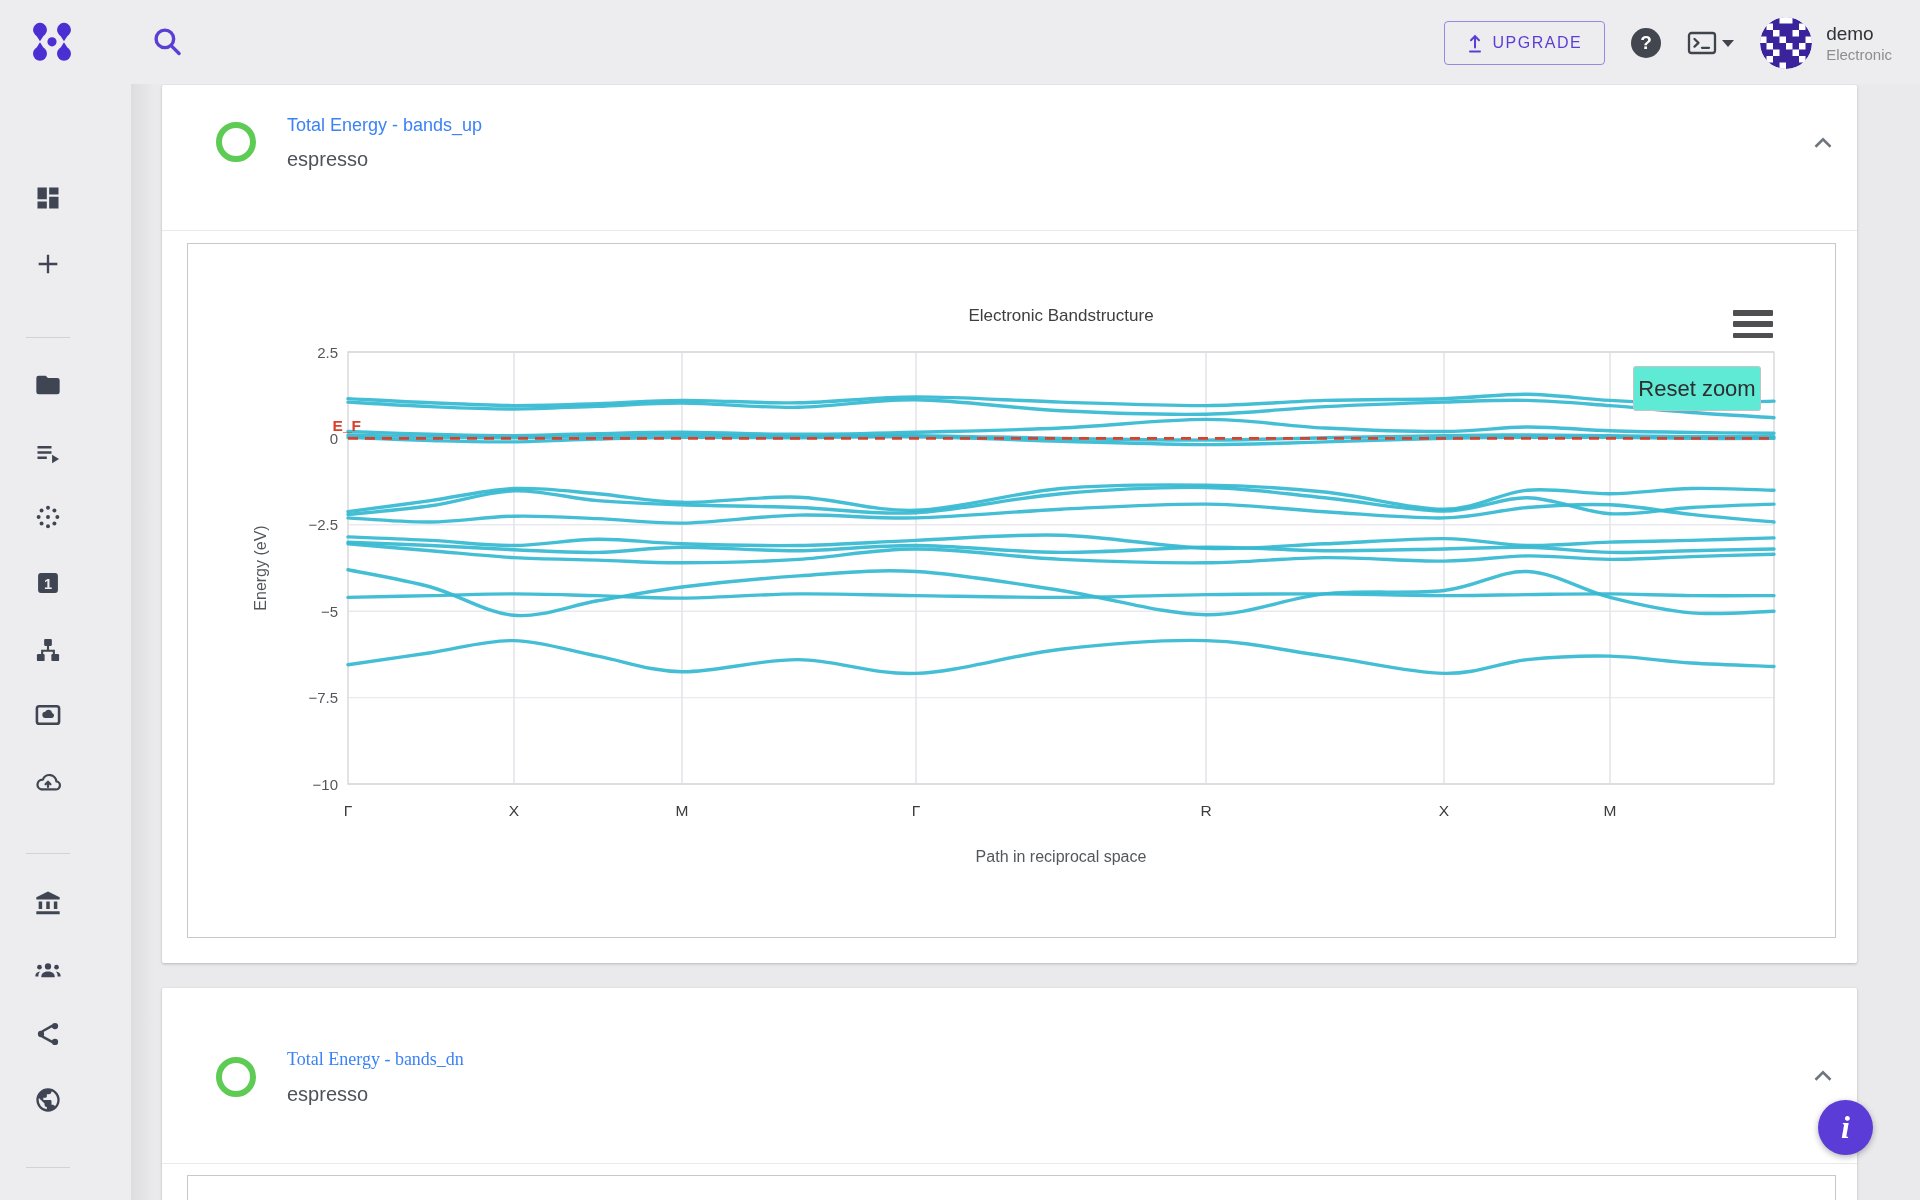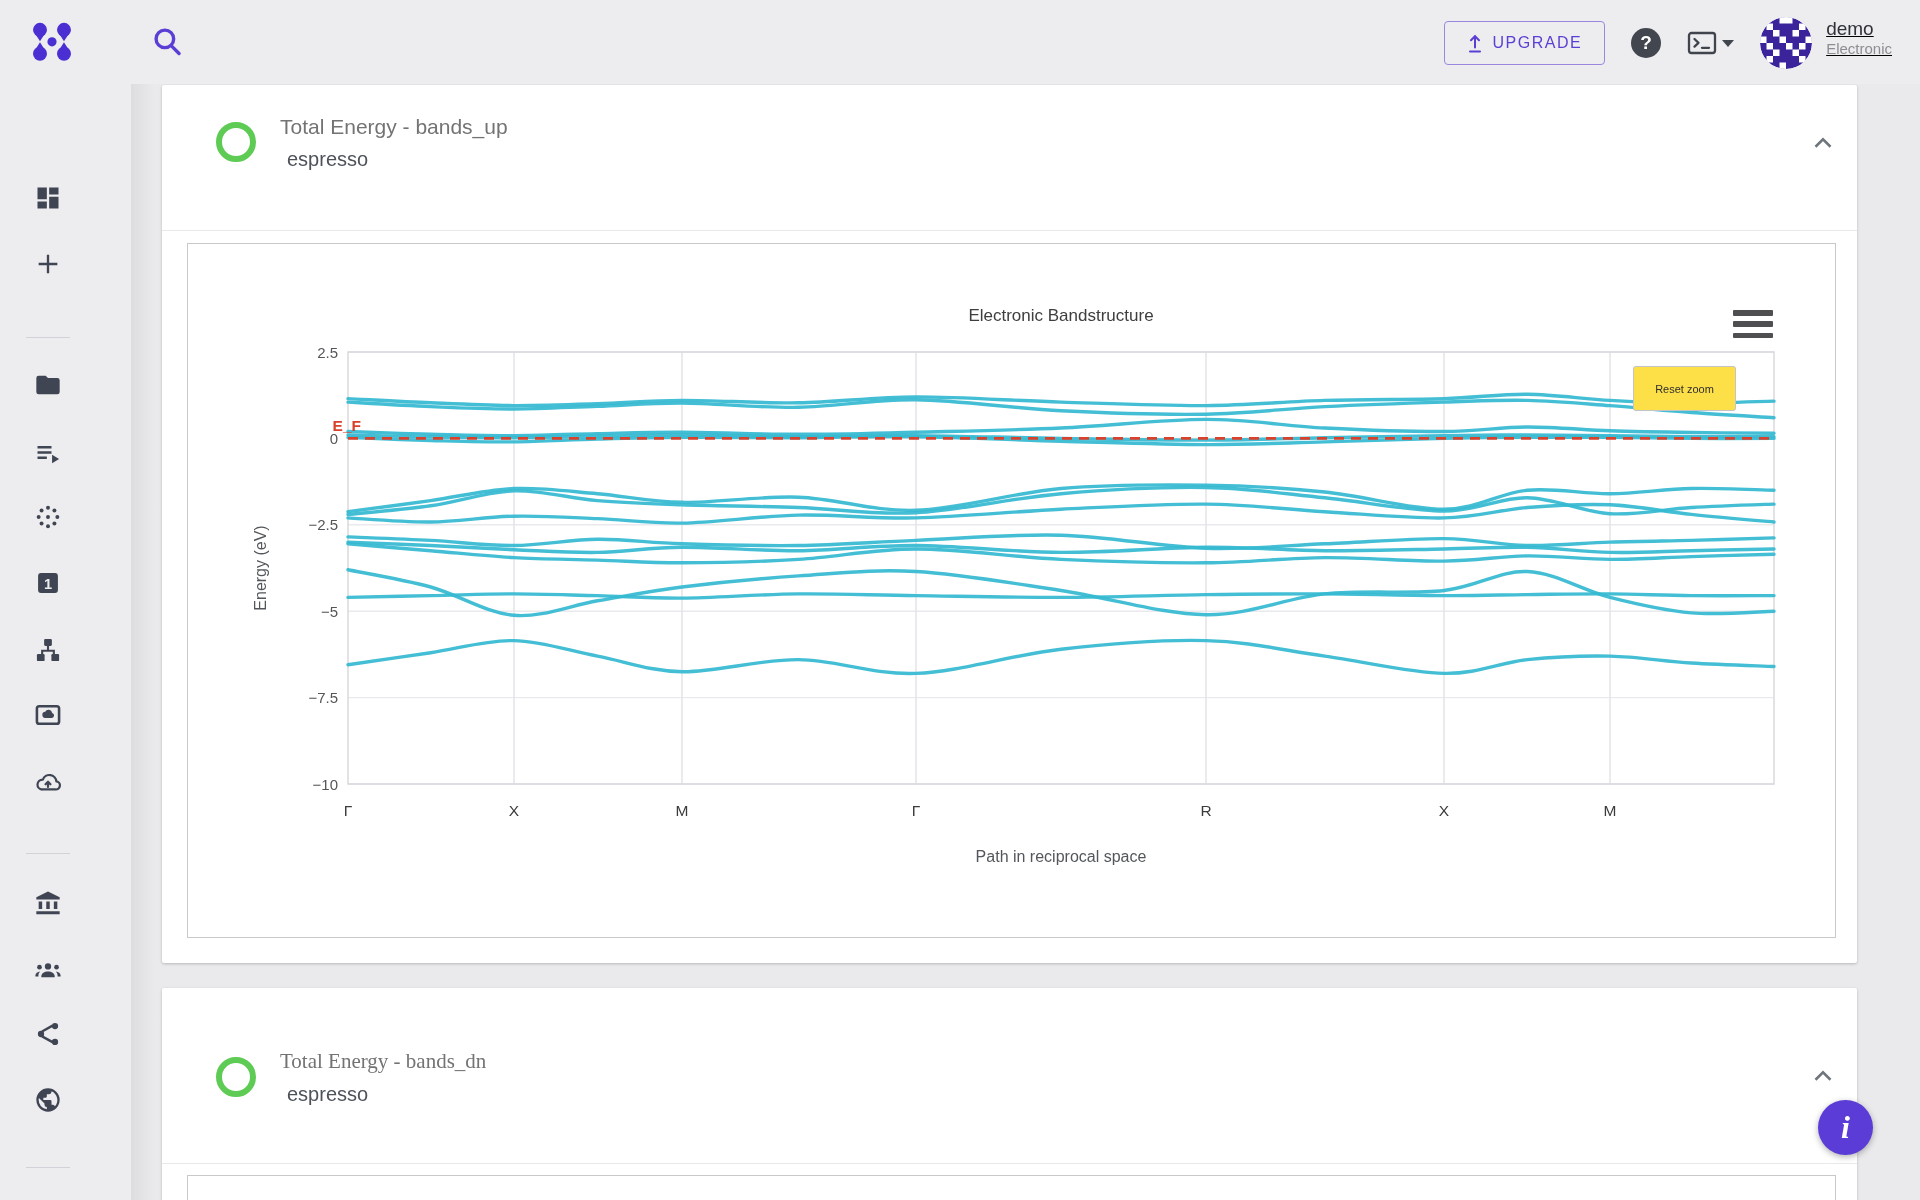--- a/index.html
+++ b/index.html
@@ -10,56 +10,56 @@
   .topbar { position:fixed; left:0; top:0; width:1920px; height:84px; background:#edecef; z-index:30; }
   .logo-btn { position:absolute; left:28px; top:20px; width:48px; height:42px; cursor:pointer; }
   .search-btn { position:absolute; left:150px; top:24px; width:34px; height:34px; color:#5b3fd4; cursor:pointer; }
   .tb-right { position:absolute; right:28px; top:0; height:85px; display:flex; align-items:center; gap:26px; }
   .upgrade-btn { display:flex; align-items:center; gap:10px; height:44px; padding:0 22px;
     border:1px solid #9b87e0; border-radius:4px; color:#5b3fd4; background:transparent;
     font-size:16px; letter-spacing:1.5px; font-weight:500; cursor:pointer; }
   .help-btn { width:30px; height:30px; border-radius:50%; background:#41464f; color:#fff;
     display:flex; align-items:center; justify-content:center; font-size:19px; font-weight:bold; cursor:pointer; }
   .term-btn { display:flex; align-items:center; gap:5px; color:#3f444d; cursor:pointer; }
-  .user-chip { display:flex; align-items:flex-start; gap:14px; cursor:pointer;text-decoration:underline; }
+  .user-chip { display:flex; align-items:center; gap:14px; cursor:pointer; }
   .avatar { width:52px; height:52px; border-radius:50%; overflow:hidden; background:#fff; }
   .user-name { font-size:19px; color:#2f3237; font-weight:500; line-height:1.25; }
   .user-plan { font-size:15px; color:#8d8d92; }
 
   
   .sidebar { position:fixed; left:0; top:84px; width:131px; height:1116px; background:#edecef; z-index:20; }
   .side-item { position:absolute; left:24px; width:48px; height:48px; display:flex; align-items:center;
     justify-content:center; color:#3f4552; cursor:pointer; }
   .side-item svg { width:28px; height:28px; }
   .side-div { position:absolute; left:26px; width:44px; height:0; border-top:1px solid #d4d2d8; }
 
   
   .content { position:absolute; left:131px; top:0; width:1789px; height:1200px; }
   .gutter { position:absolute; left:0; top:84px; width:24px; height:1116px;
     background:linear-gradient(to right, rgba(0,0,0,0.055), rgba(0,0,0,0)); }
   .card { position:absolute; left:31px; width:1695px; background:#fff; border-radius:2px;
     box-shadow:0 1px 3px rgba(0,0,0,0.22); }
   .card-1 { top:85px; height:878px; }
   .card-2 { top:988px; height:260px; }
   .status-ring { position:absolute; border:6px solid #5ecb54; border-radius:50%; width:40px; height:40px; }
-  .card-title { position:absolute; left:118px; font-size:21px; color:#737373; font-weight:500; }
+  .card-title { position:absolute; left:125px; font-size:18px; color:#3b82f6; font-weight:500; }
   .card-sub { position:absolute; left:125px; font-size:20px; color:#4e535a; }
   .chev-btn { position:absolute; width:30px; height:30px; color:#6f757d; cursor:pointer; }
   .hdr-divider { position:absolute; left:0; width:100%; height:0; border-top:1px solid #e9e9ea; }
 
   
   .chart-panel { position:absolute; left:25px; top:158px; width:1649px; height:695px;
     border:1px solid #c9c9cc; background:#fff; }
   .chart-title { position:absolute; left:673px; top:62px; width:400px; text-align:center;
     font-size:17px; color:#3e3e40; }
   .modebar-btn { position:absolute; right:62px; top:66px; width:40px; height:28px;
     display:flex; flex-direction:column; justify-content:space-between; cursor:pointer; }
   .modebar-btn span { display:block; height:5.5px; background:#4f4f52; border-radius:1px; }
-  .reset-zoom-btn { position:absolute; left:1445px; top:122px; width:103px; height:45px;
-    background:#fde047; border:1px solid #c4c4c7; border-radius:3px; font-size:11px; color:#2e2e30;
+  .reset-zoom-btn { position:absolute; left:1445px; top:122px; width:128px; height:45px;
+    background:#5eead4; border:1px solid #c4c4c7; border-radius:3px; font-size:22px; color:#2e2e30;
     display:flex; align-items:center; justify-content:center; cursor:pointer;
     font-family:"Liberation Sans", sans-serif; box-shadow:0 0 1px rgba(0,0,0,.1); }
   .inner-box-2 { position:absolute; left:25px; top:187px; width:1649px; height:80px;
     border:1px solid #c9c9cc; background:#fff; }
 
   
   .info-fab { position:fixed; left:1818px; top:1100px; width:55px; height:55px; border-radius:50%;
     background:#5b3cd6; color:#fff; display:flex; align-items:center; justify-content:center;
     box-shadow:0 2px 6px rgba(0,0,0,.3); cursor:pointer; z-index:40;
     font-family:"Liberation Serif", serif; font-style:italic; font-weight:bold; font-size:32px; }

